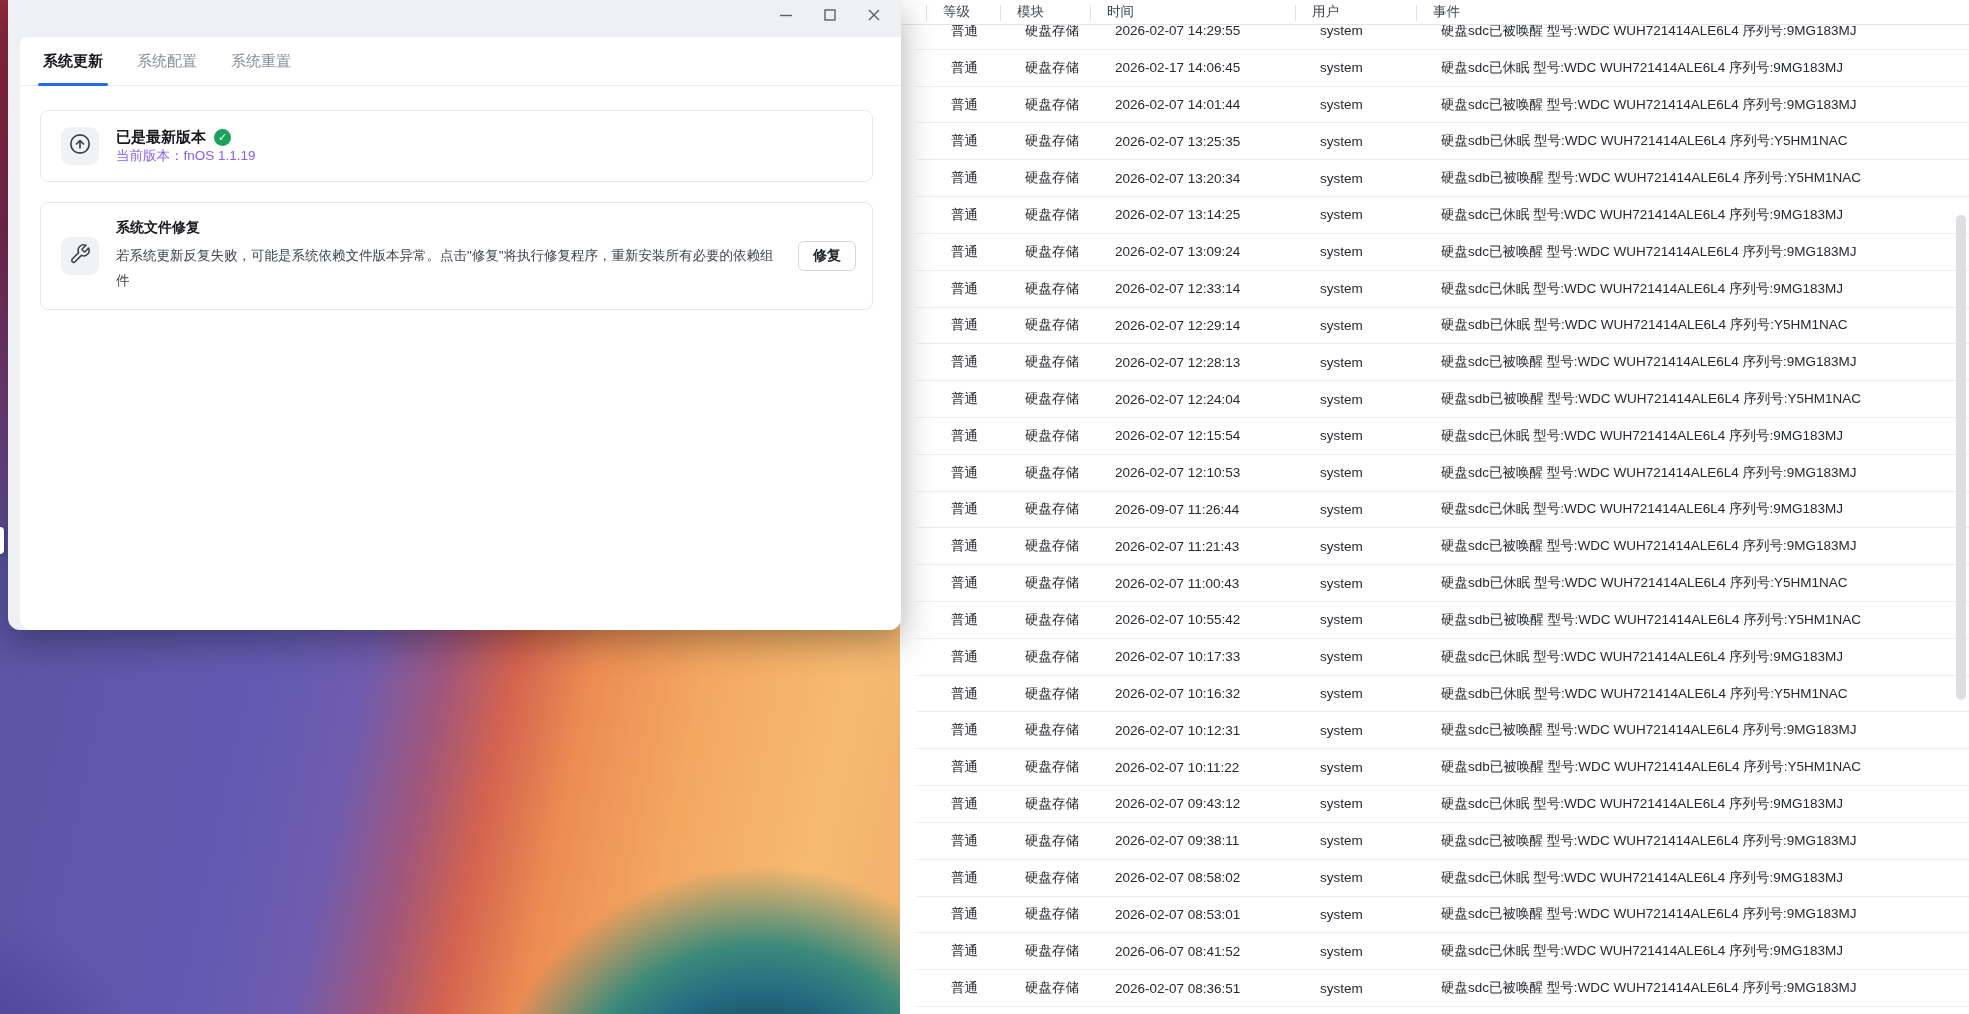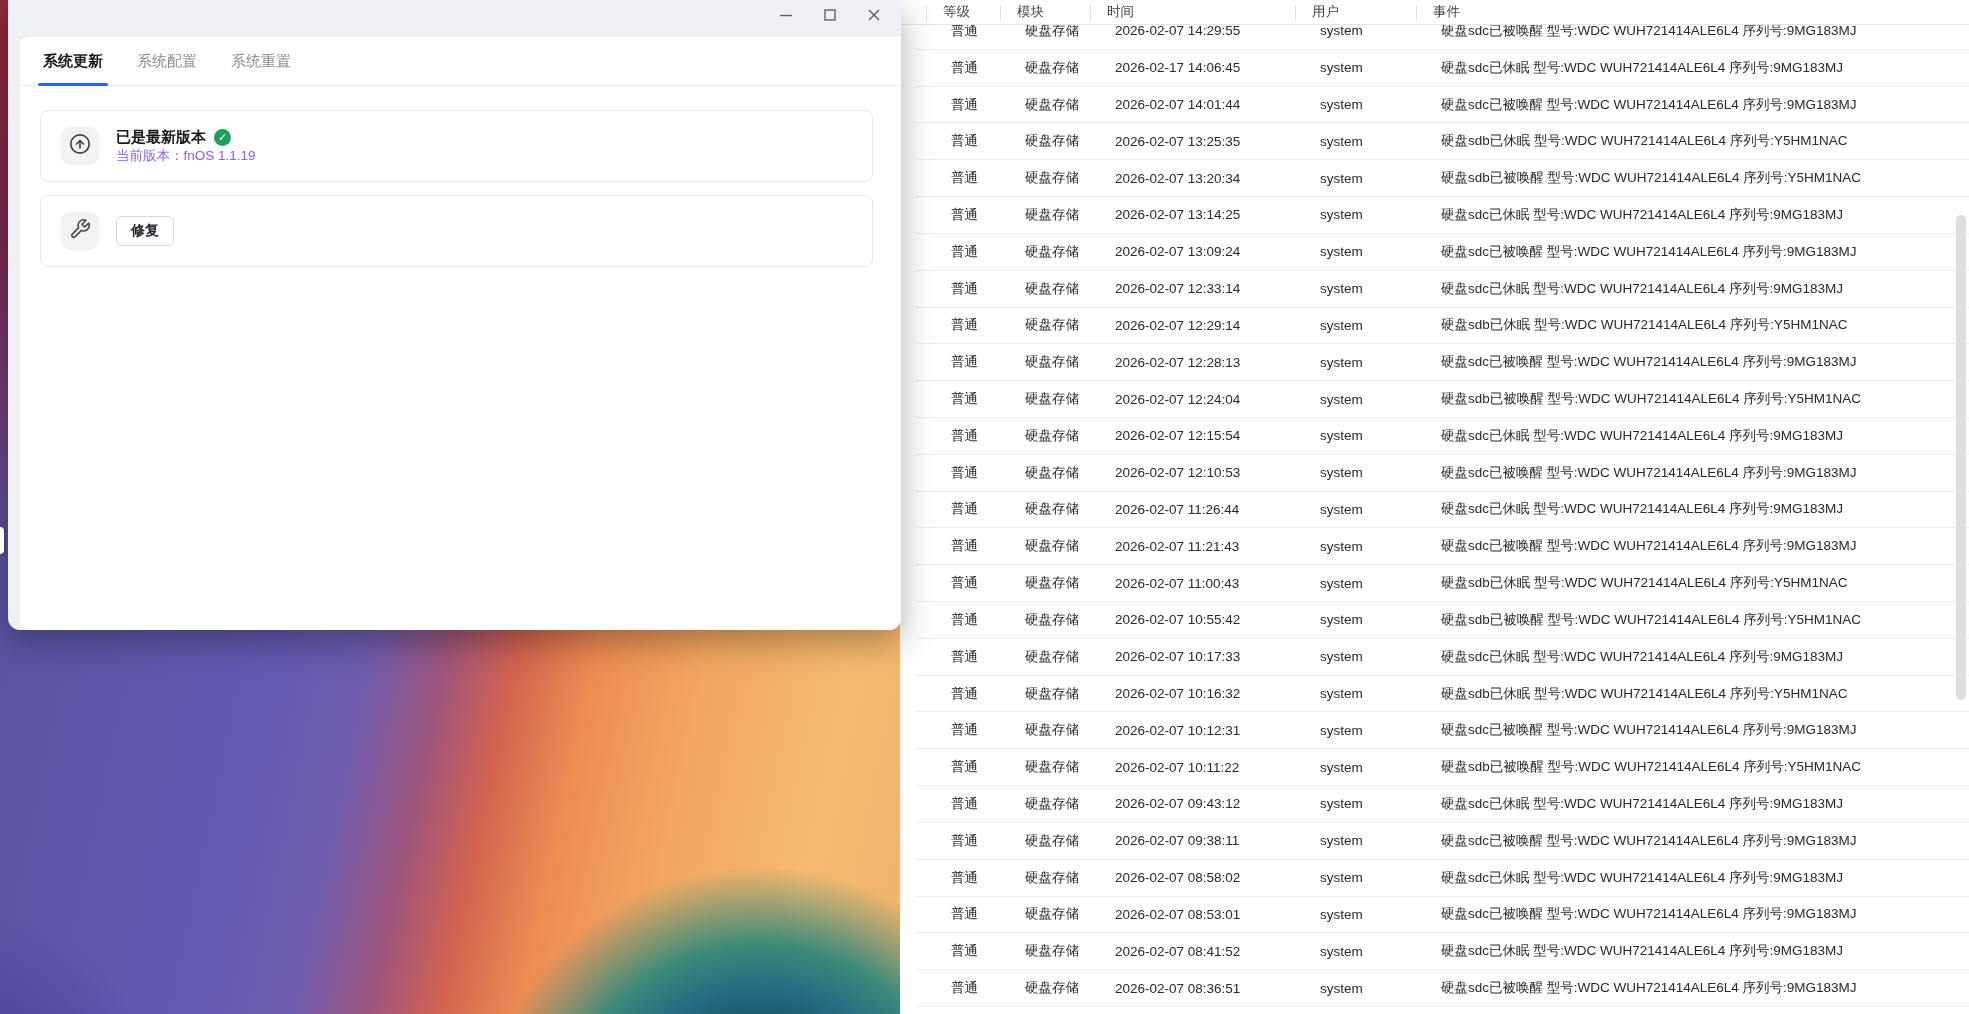--- a/index.html
+++ b/index.html
@@ -52,21 +52,21 @@
   .tab {
     display: flex; align-items: center;
     font-size: 15px; color: #878d95; cursor: pointer; position: relative;
   }
   .tab.active { color: #16181b; font-weight: bold; }
   .tab.active::after {
     content: ''; position: absolute; left: -5px; right: -5px; bottom: -1px;
     height: 3px; background: #2468f2; border-radius: 2px;
   }
 
-  .cards { padding: 24px 28px 0 20px; display: flex; flex-direction: column; gap: 13px; }
+  .cards { padding: 24px 28px 0 20px; display: flex; flex-direction: column; gap: 20px; }
   .card {
     border: 1px solid #e5e7ea; border-radius: 8px;
     display: flex; align-items: center; gap: 17px;
     padding: 16px 16px 16px 20px;
     background: #fff;
   }
   .card-icon {
     width: 38px; height: 38px; border-radius: 9px; background: #f1f2f4;
     display: flex; align-items: center; justify-content: center; flex: none;
   }
@@ -189,20 +189,26 @@
       </div>
 
       <div class="card card2">
         <div class="card-icon">
           <span>
             <svg width="22" height="22" viewBox="0 0 24 24" fill="none" stroke="#3e4348" stroke-width="1.7" stroke-linecap="round" stroke-linejoin="round">
               <path d="M14.7 6.3a1 1 0 0 0 0 1.4l1.6 1.6a1 1 0 0 0 1.4 0l3.77-3.77a6 6 0 0 1-7.94 7.94l-6.91 6.91a2.12 2.12 0 0 1-3-3l6.91-6.91a6 6 0 0 1 7.94-7.94l-3.76 3.76z"></path>
             </svg>
           </span>
         </div>
+        <div class="card-body">
+          <div class="card-title-row">
+            <span class="card-title">系统文件修复</span>
+          </div>
+          <div class="card-desc">若系统更新反复失败，可能是系统依赖文件版本异常。点击"修复"将执行修复程序，重新安装所有必要的依赖组件</div>
+        </div>
         <button class="repair-btn">修复</button>
       </div>
 
     </div>
   </div>
 </div>
 
 <div class="drawer-handle"></div>
 
 <div class="log-panel">
@@ -302,21 +308,21 @@
         <div class="log-row">
           <div class="cell cell-level">普通</div>
           <div class="cell cell-module">硬盘存储</div>
           <div class="cell cell-time">2026-02-07 12:10:53</div>
           <div class="cell cell-user">system</div>
           <div class="cell cell-event">硬盘sdc已被唤醒 型号:WDC WUH721414ALE6L4 序列号:9MG183MJ</div>
         </div>
         <div class="log-row">
           <div class="cell cell-level">普通</div>
           <div class="cell cell-module">硬盘存储</div>
-          <div class="cell cell-time">2026-02-07 11:26:44</div>
+          <div class="cell cell-time">2026-09-07 11:26:44</div>
           <div class="cell cell-user">system</div>
           <div class="cell cell-event">硬盘sdc已休眠 型号:WDC WUH721414ALE6L4 序列号:9MG183MJ</div>
         </div>
         <div class="log-row">
           <div class="cell cell-level">普通</div>
           <div class="cell cell-module">硬盘存储</div>
           <div class="cell cell-time">2026-02-07 11:21:43</div>
           <div class="cell cell-user">system</div>
           <div class="cell cell-event">硬盘sdc已被唤醒 型号:WDC WUH721414ALE6L4 序列号:9MG183MJ</div>
         </div>
@@ -386,21 +392,21 @@
         <div class="log-row">
           <div class="cell cell-level">普通</div>
           <div class="cell cell-module">硬盘存储</div>
           <div class="cell cell-time">2026-02-07 08:53:01</div>
           <div class="cell cell-user">system</div>
           <div class="cell cell-event">硬盘sdc已被唤醒 型号:WDC WUH721414ALE6L4 序列号:9MG183MJ</div>
         </div>
         <div class="log-row">
           <div class="cell cell-level">普通</div>
           <div class="cell cell-module">硬盘存储</div>
-          <div class="cell cell-time">2026-02-07 08:41:52</div>
+          <div class="cell cell-time">2026-06-07 08:41:52</div>
           <div class="cell cell-user">system</div>
           <div class="cell cell-event">硬盘sdc已休眠 型号:WDC WUH721414ALE6L4 序列号:9MG183MJ</div>
         </div>
         <div class="log-row">
           <div class="cell cell-level">普通</div>
           <div class="cell cell-module">硬盘存储</div>
           <div class="cell cell-time">2026-02-07 08:36:51</div>
           <div class="cell cell-user">system</div>
           <div class="cell cell-event">硬盘sdc已被唤醒 型号:WDC WUH721414ALE6L4 序列号:9MG183MJ</div>
         </div>

